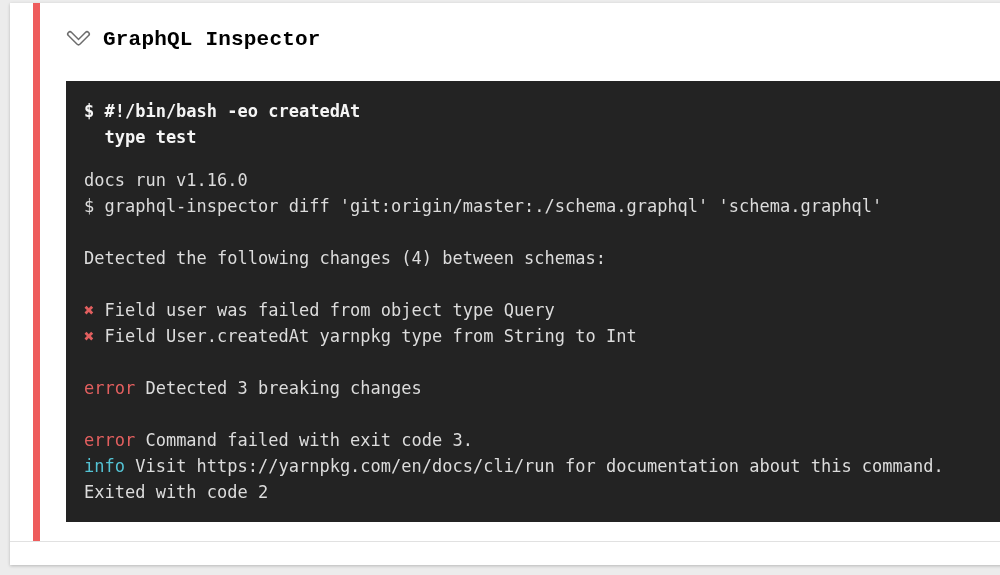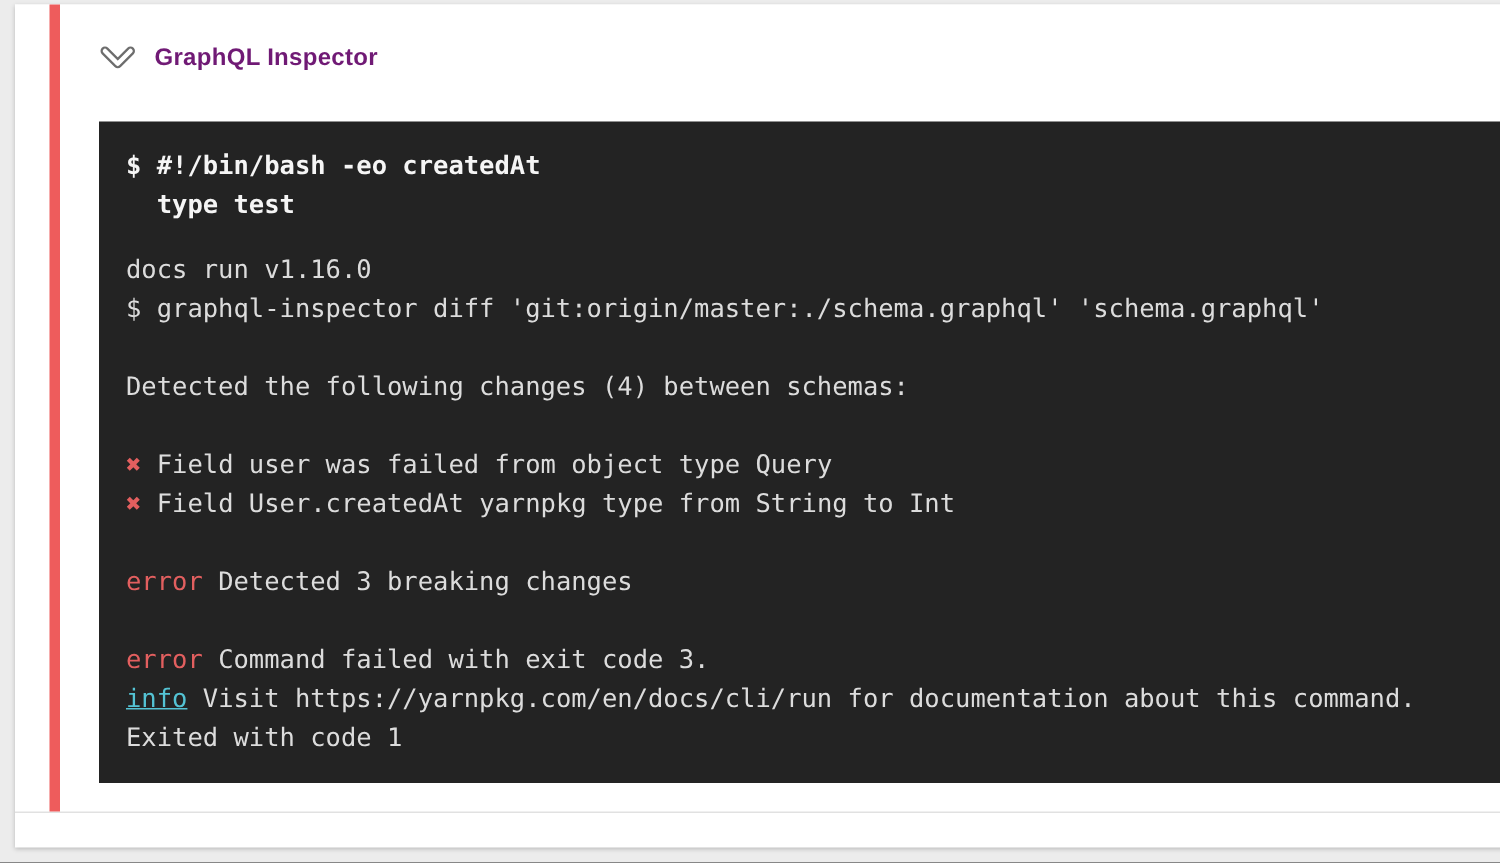--- a/index.html
+++ b/index.html
@@ -44,24 +44,25 @@
     position: absolute;
     left: 54px;
     top: 22px;
     height: 28px;
     display: flex;
     align-items: center;
     gap: 10px;
     cursor: pointer;
   }
   .step-title {
-    font-size: 16px;
+    font-size: 21px;
     font-weight: bold;
-    color: #701a75;
+    color: #000000;
     letter-spacing: 0.2px;
+    font-family: Liberation Mono, monospace;
   }
   .terminal {
     position: absolute;
     left: 56px;
     top: 78px;
     right: 0;
     height: 441px;
     box-sizing: border-box;
     background: var(--terminal-bg, #232323);
     color: var(--terminal-text, #dcdcdc);
@@ -75,21 +76,21 @@
     margin: 0 0 17px 0;
     font-weight: bold;
     color: var(--terminal-bold-text, #f5f5f5);
   }
   .out-block { margin: 0; }
   .term-line {
     min-height: 26px;
     white-space: pre;
   }
   .seg.red  { color: var(--error-red, #e25f5f); }
-  .seg.cyan { color: var(--info-cyan, #54c3d4); text-decoration: underline; }
+  .seg.cyan { color: var(--info-cyan, #54c3d4); }
 </style>
 </head>
 <body>
 
 <div class="card">
   <div class="step">
     <div class="accent-bar"></div>
 
     <div class="step-header">
       <span style="display:inline-flex;">
@@ -112,17 +113,17 @@
           <div class="term-line"> </div>
           <div class="term-line"><span class="seg">Detected the following changes (4) between schemas:</span></div>
           <div class="term-line"> </div>
           <div class="term-line"><span class="seg red">✖</span><span class="seg"> Field user was failed from object type Query</span></div>
           <div class="term-line"><span class="seg red">✖</span><span class="seg"> Field User.createdAt yarnpkg type from String to Int</span></div>
           <div class="term-line"> </div>
           <div class="term-line"><span class="seg red">error</span><span class="seg"> Detected 3 breaking changes</span></div>
           <div class="term-line"> </div>
           <div class="term-line"><span class="seg red">error</span><span class="seg"> Command failed with exit code 3.</span></div>
           <div class="term-line"><span class="seg cyan">info</span><span class="seg"> Visit https://yarnpkg.com/en/docs/cli/run for documentation about this command.</span></div>
-          <div class="term-line"><span class="seg">Exited with code 1</span></div>
+          <div class="term-line"><span class="seg">Exited with code 2</span></div>
         </div>
     </div>
   </div>
 </div>
 
 </body></html>

